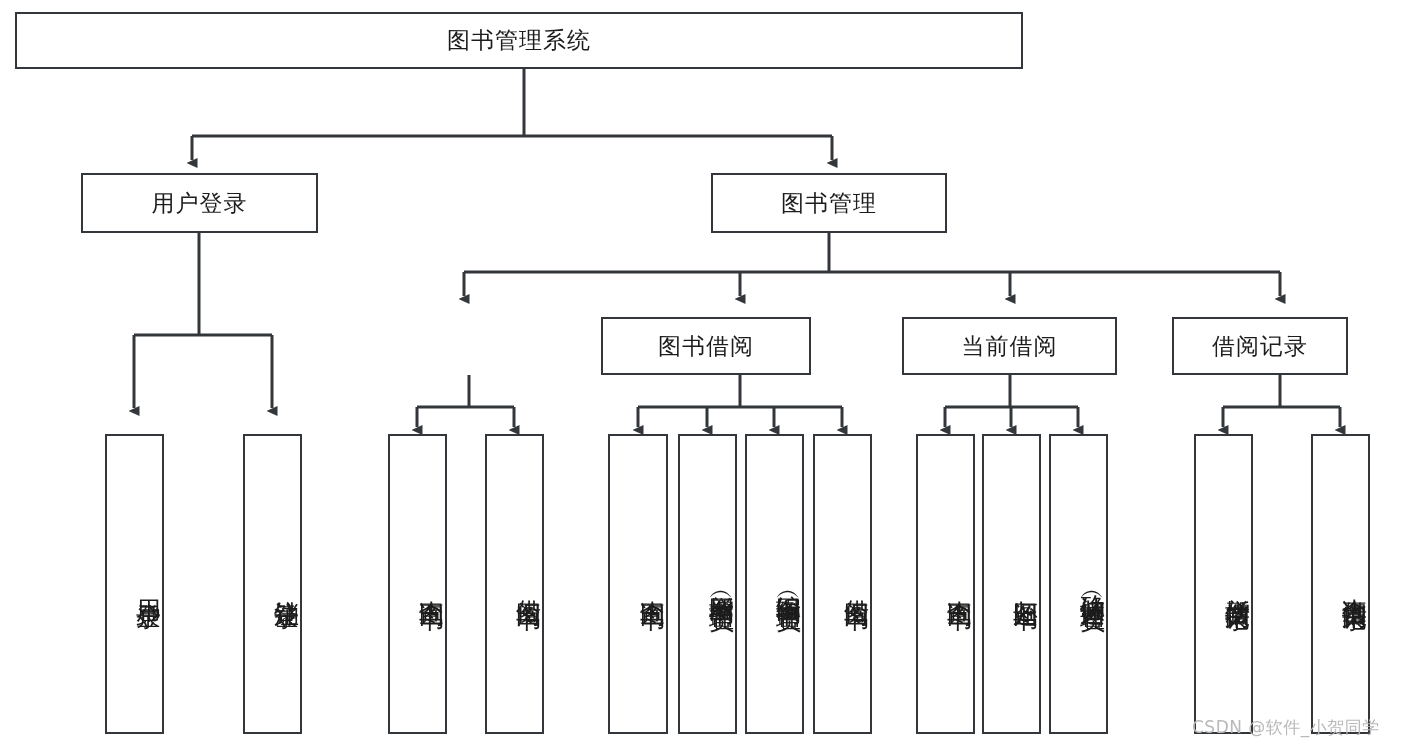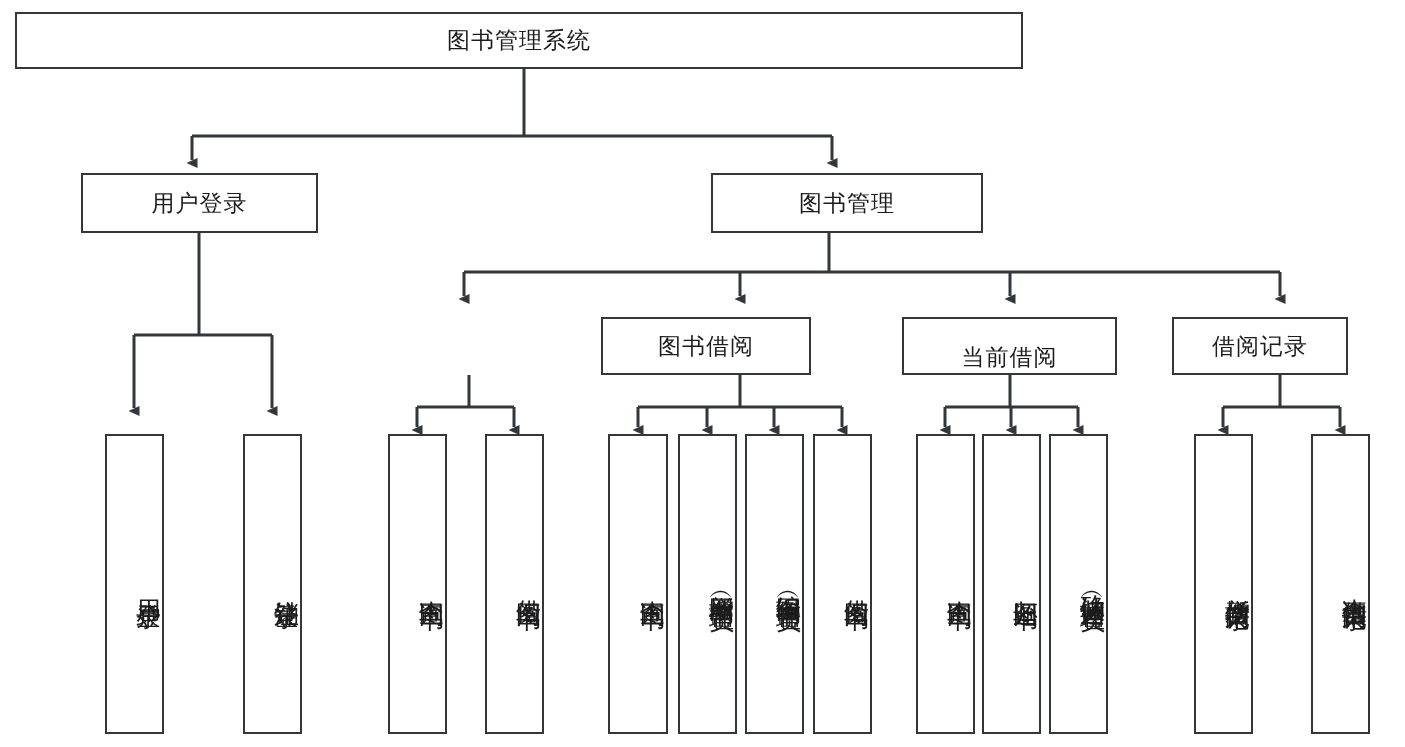--- a/index.html
+++ b/index.html
@@ -118,28 +118,28 @@
     </g>
   </svg>
 
   <div class="node horiz" style="left:15px; top:12px; width:1008px; height:57px;">
     <span>图书管理系统</span>
   </div>
 
   <div class="node horiz" style="left:81px; top:173px; width:237px; height:60px;">
     <span>用户登录</span>
   </div>
-  <div class="node horiz" style="left:711px; top:173px; width:272px; height:60px;">
+  <div class="node horiz" style="left:711px; top:173px; width:236px; height:60px;">
     <span>图书管理</span>
   </div>
 
   <div class="node horiz" style="left:601px; top:317px; width:210px; height:58px;">
     <span>图书借阅</span>
   </div>
-  <div class="node horiz" style="left:902px; top:317px; width:215px; height:58px;align-items:flex-end;">
+  <div class="node horiz" style="left:902px; top:317px; width:215px; height:58px;">
     <span>当前借阅</span>
   </div>
   <div class="node horiz" style="left:1172px; top:317px; width:176px; height:58px;">
     <span>借阅记录</span>
   </div>
 
   <div class="node vert" style="left:105px; top:434px; width:59px; height:300px;">
     <span>用户登录</span>
   </div>
   <div class="node vert" style="left:243px; top:434px; width:59px; height:300px;">
@@ -176,14 +176,15 @@
     <span>确认归还（管理员）</span>
   </div>
 
   <div class="node vert" style="left:1194px; top:434px; width:59px; height:300px;">
     <span>新增借阅记录</span>
   </div>
   <div class="node vert" style="left:1311px; top:434px; width:59px; height:300px;">
     <span>查询借阅记录</span>
   </div>
 
+  <div class="watermark">CSDN @软件_小贺同学</div>
 
 </div>
 
 </body></html>

